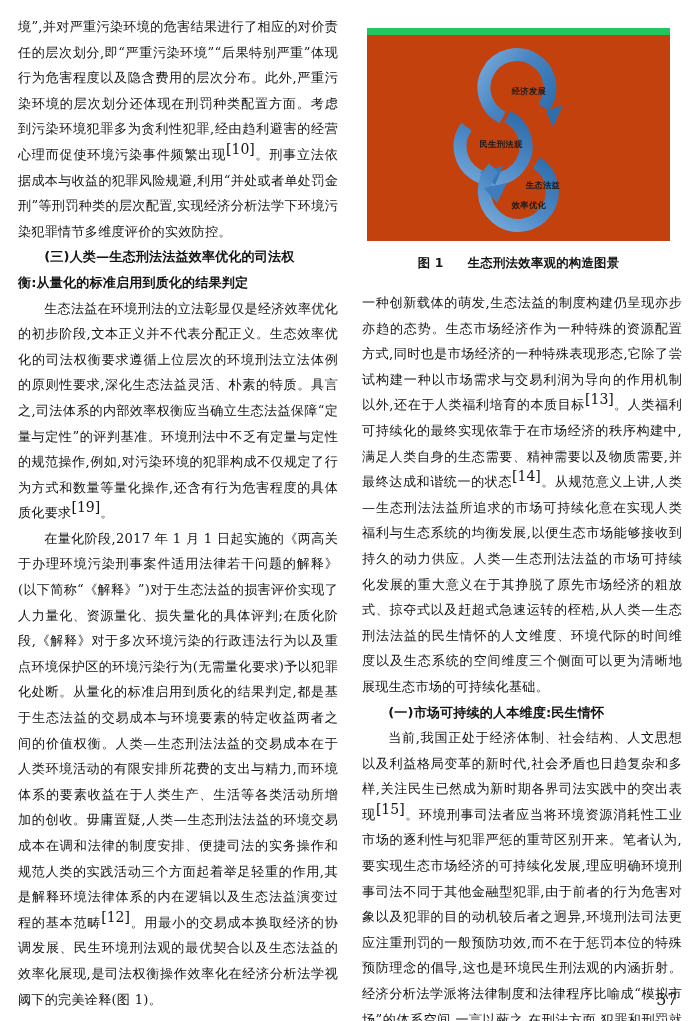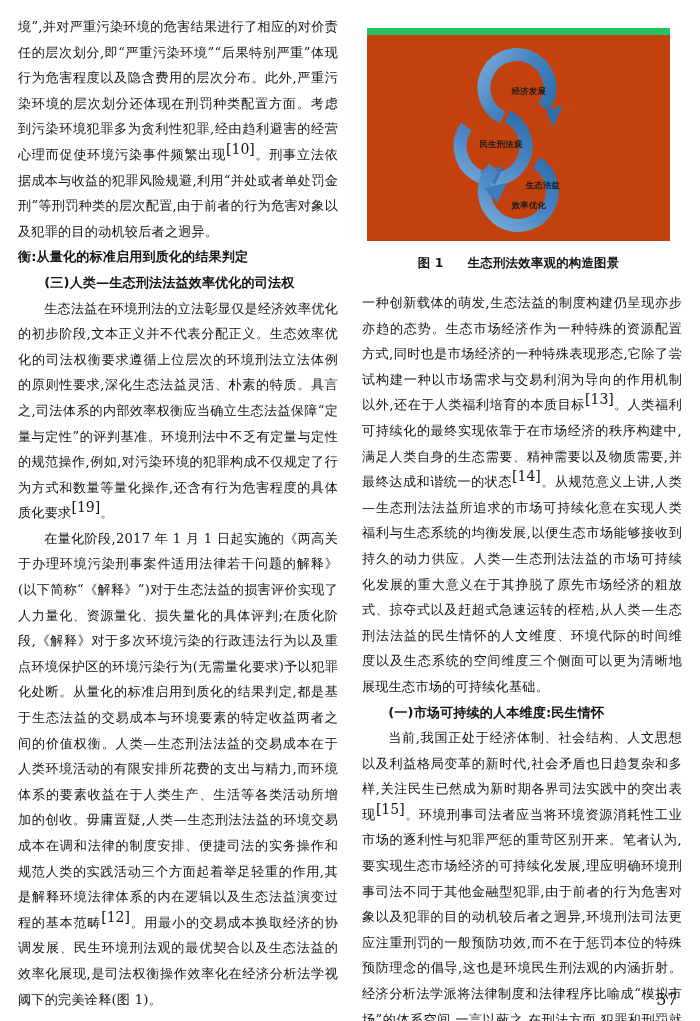--- a/index.html
+++ b/index.html
@@ -119,24 +119,24 @@
     letter-spacing: 0.04em;
   }
 </style>
 </head>
 <body>
 
 <div class="page">
 
   <div class="col col-left">
 
-    <p class="body"><span>境”,并对严重污染环境的危害结果进行了相应的对价责任的层次划分,即“严重污染环境”“后果特别严重”体现行为危害程度以及隐含费用的层次分布。此外,严重污染环境的层次划分还体现在刑罚种类配置方面。考虑到污染环境犯罪多为贪利性犯罪,经由趋利避害的经营心理而促使环境污染事件频繁出现</span><sup class="fn">[10]</sup><span>。刑事立法依据成本与收益的犯罪风险规避,利用“并处或者单处罚金刑”等刑罚种类的层次配置,由于前者的行为危害对象以及犯罪的目的动机较后者之迥异。</span></p>
-
+    <p class="body"><span>境”,并对严重污染环境的危害结果进行了相应的对价责任的层次划分,即“严重污染环境”“后果特别严重”体现行为危害程度以及隐含费用的层次分布。此外,严重污染环境的层次划分还体现在刑罚种类配置方面。考虑到污染环境犯罪多为贪利性犯罪,经由趋利避害的经营心理而促使环境污染事件频繁出现</span><sup class="fn">[10]</sup><span>。刑事立法依据成本与收益的犯罪风险规避,利用“并处或者单处罚金刑”等刑罚种类的层次配置,实现经济分析法学下环境污染犯罪情节多维度评价的实效防控。</span></p>
+
+    <h3 class="subhead"><span>(三)人类—生态刑法法益效率优化的司法权</span></h3>
     <h3 class="subhead noindent"><span>衡:从量化的标准启用到质化的结果判定</span></h3>
-    <h3 class="subhead"><span>(三)人类—生态刑法法益效率优化的司法权</span></h3>
 
     <p class="body indent"><span>生态法益在环境刑法的立法彰显仅是经济效率优化的初步阶段,文本正义并不代表分配正义。生态效率优化的司法权衡要求遵循上位层次的环境刑法立法体例的原则性要求,深化生态法益灵活、朴素的特质。具言之,司法体系的内部效率权衡应当确立生态法益保障“定量与定性”的评判基准。环境刑法中不乏有定量与定性的规范操作,例如,对污染环境的犯罪构成不仅规定了行为方式和数量等量化操作,还含有行为危害程度的具体质化要求</span><sup class="fn">[19]</sup><span>。</span></p>
 
     <p class="body indent"><span>在量化阶段,2017 年 1 月 1 日起实施的《两高关于办理环境污染刑事案件适用法律若干问题的解释》(以下简称“《解释》”)对于生态法益的损害评价实现了人力量化、资源量化、损失量化的具体评判;在质化阶段,《解释》对于多次环境污染的行政违法行为以及重点环境保护区的环境污染行为(无需量化要求)予以犯罪化处断。从量化的标准启用到质化的结果判定,都是基于生态法益的交易成本与环境要素的特定收益两者之间的价值权衡。人类—生态刑法法益的交易成本在于人类环境活动的有限安排所花费的支出与精力,而环境体系的要素收益在于人类生产、生活等各类活动所增加的创收。毋庸置疑,人类—生态刑法法益的环境交易成本在调和法律的制度安排、便捷司法的实务操作和规范人类的实践活动三个方面起着举足轻重的作用,其是解释环境法律体系的内在逻辑以及生态法益演变过程的基本范畴</span><sup class="fn">[12]</sup><span>。用最小的交易成本换取经济的协调发展、民生环境刑法观的最优契合以及生态法益的效率化展现,是司法权衡操作效率化在经济分析法学视阈下的完美诠释(图 1)。</span></p>
 
     <div class="spacer-md"></div>
 
   </div>
 
   <div class="figure-wrap">

